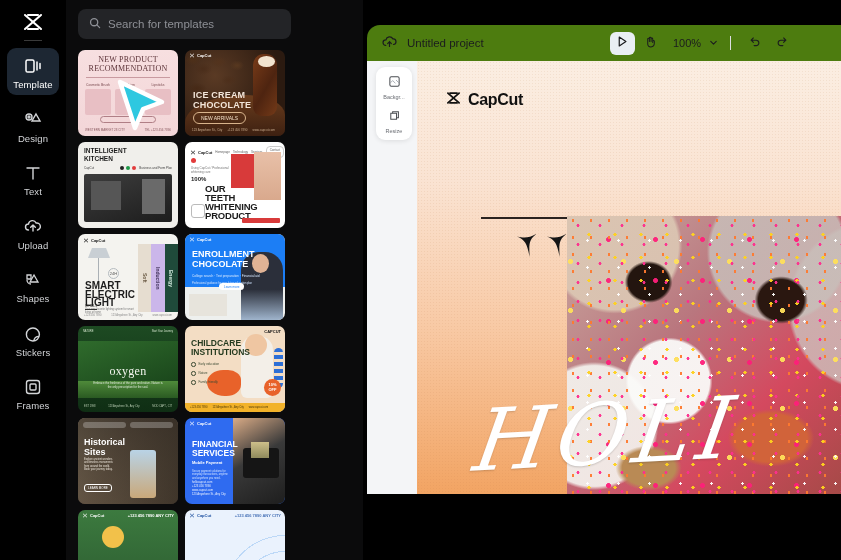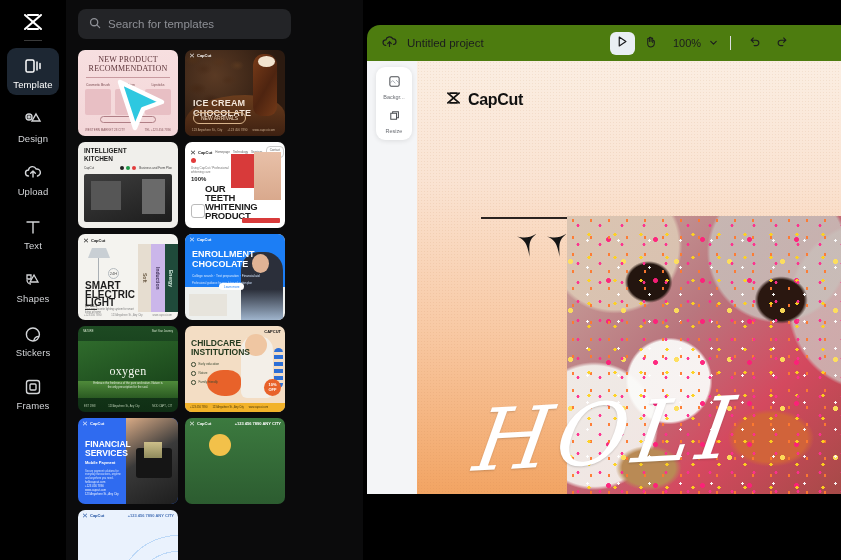--- a/index.html
+++ b/index.html
@@ -74,21 +74,21 @@
   .c2 .beans { position:absolute; inset:0; background:
       radial-gradient(ellipse 9px 6px at 18% 22%, #4a2d1a, transparent),
       radial-gradient(ellipse 8px 5px at 34% 14%, #53331d, transparent),
       radial-gradient(ellipse 10px 6px at 12% 45%, #462916, transparent),
       radial-gradient(ellipse 8px 5px at 44% 35%, #4d2f1b, transparent),
       radial-gradient(ellipse 9px 6px at 26% 58%, #402515, transparent),
       radial-gradient(ellipse 7px 5px at 52% 18%, #58381f, transparent),
       radial-gradient(ellipse 8px 5px at 8% 12%, #4e3019, transparent); }
   .c2 .wave { position:absolute; left:0; right:0; bottom:0; height:48%;
       background: linear-gradient(#6b3d1d, #3d2011); border-radius: 60% 40% 0 0/ 28px 20px 0 0; }
-  .c2 .ttl { position:absolute; left:8px; top:48px; font-size:9px; line-height:10px; color:#f3e6da; font-weight:bold; letter-spacing:.2px; }
+  .c2 .ttl { position:absolute; left:8px; top:40px; font-size:9px; line-height:10px; color:#f3e6da; font-weight:bold; letter-spacing:.2px; }
   .c2 .pill { position:absolute; left:8px; top:62px; border:.6px solid #d9b48c; border-radius:8px; padding:2px 7px; font-size:5px; color:#f0dcc4; }
   .c2 .stick { position:absolute; right:8px; top:4px; width:24px; height:62px; border-radius:11px 11px 9px 9px;
       background: linear-gradient(120deg,#6b3617,#insert); background: linear-gradient(120deg,#7a3c19 0%, #4e2410 55%, #743a18 100%); }
   .c2 .bite { position:absolute; right:10px; top:6px; width:17px; height:11px; border-radius:50%; background:#f2e3cf; }
   .c2 .ft { position:absolute; bottom:4px; left:7px; right:7px; display:flex; gap:5px; font-size:3px; color:#c6a98b; }
 
   
   .c3 { background:#f0efeb; }
   .c3 .h { position:absolute; left:6px; top:5px; font-size:6.5px; line-height:7.5px; font-weight:bold; color:#1c1c1c; }
   .c3 .bar { position:absolute; left:6px; right:6px; top:24px; display:flex; align-items:center; gap:3px; font-size:3px; color:#444; }
@@ -302,38 +302,38 @@
               <path d="M13 3l4 7h-8z"></path>
             </g>
           </svg>
       </span>
       <span class="rail-lbl">Design</span>
     </div>
 
     <div class="rail-item">
       <span class="rail-ico">
         <svg width="20" height="18" viewBox="0 0 20 18">
+            <g stroke="#d3d5d8" stroke-width="1.4" stroke-linecap="round">
+              <path d="M4 4h12M10 4v11"></path>
+            </g>
+          </svg>
+      </span>
+      <span class="rail-lbl">Text</span>
+    </div>
+
+    <div class="rail-item">
+      <span class="rail-ico">
+        <svg width="20" height="18" viewBox="0 0 20 18">
             <g fill="none" stroke="#d3d5d8" stroke-width="1.4" stroke-linecap="round">
               <path d="M5.5 12a3 3 0 010-6 4 4 0 017.6-1A3.2 3.2 0 1114.5 12"></path>
               <path d="M10 13V7M7.7 9.3L10 7l2.3 2.3"></path>
             </g>
           </svg>
       </span>
       <span class="rail-lbl">Upload</span>
-    </div>
-
-    <div class="rail-item">
-      <span class="rail-ico">
-        <svg width="20" height="18" viewBox="0 0 20 18">
-            <g stroke="#d3d5d8" stroke-width="1.4" stroke-linecap="round">
-              <path d="M4 4h12M10 4v11"></path>
-            </g>
-          </svg>
-      </span>
-      <span class="rail-lbl">Text</span>
     </div>
 
     <div class="rail-item">
       <span class="rail-ico">
         <svg width="20" height="18" viewBox="0 0 20 18">
             <g fill="none" stroke="#d3d5d8" stroke-width="1.3">
               <path d="M4 4h4v4H4z"></path>
               <path d="M12 4l4 7h-8z" transform="translate(-1,0)"></path>
               <path d="M4 9a4 4 0 004 4"></path>
             </g>
@@ -577,20 +577,32 @@
           <span>10%</span>
             <span>OFF</span>
         </div>
         <div class="ft">
             <span>+123 456 7890</span>
             <span>123 Anywhere St., Any City</span>
             <span>www.capcut.com</span>
           </div>
       </div>
 
+      <div class="card c9">
+        <div class="img"></div>
+        <div class="top">
+            <i class="tp"></i>
+            <i class="tp"></i>
+          </div>
+        <div class="pic"></div>
+        <div class="ttl"><span>Historical</span><br>
+          <span>Sites</span></div>
+        <div class="txt">Explore ancient wonders and timeless monuments from around the world. Book your journey today.</div>
+        <div class="cta">LEARN MORE</div>
+      </div>
 
       <div class="card c10">
         <div class="hand"></div>
         <div class="wallet"></div>
         <div class="cash"></div>
         <div class="cc-badge w">
           <svg class="cc-mark" viewBox="0 0 24 20">
               <g fill="none" stroke="#fff" stroke-width="3">
                 <path d="M4 3 L20 17"></path>
                 <path d="M20 3 L4 17"></path>

